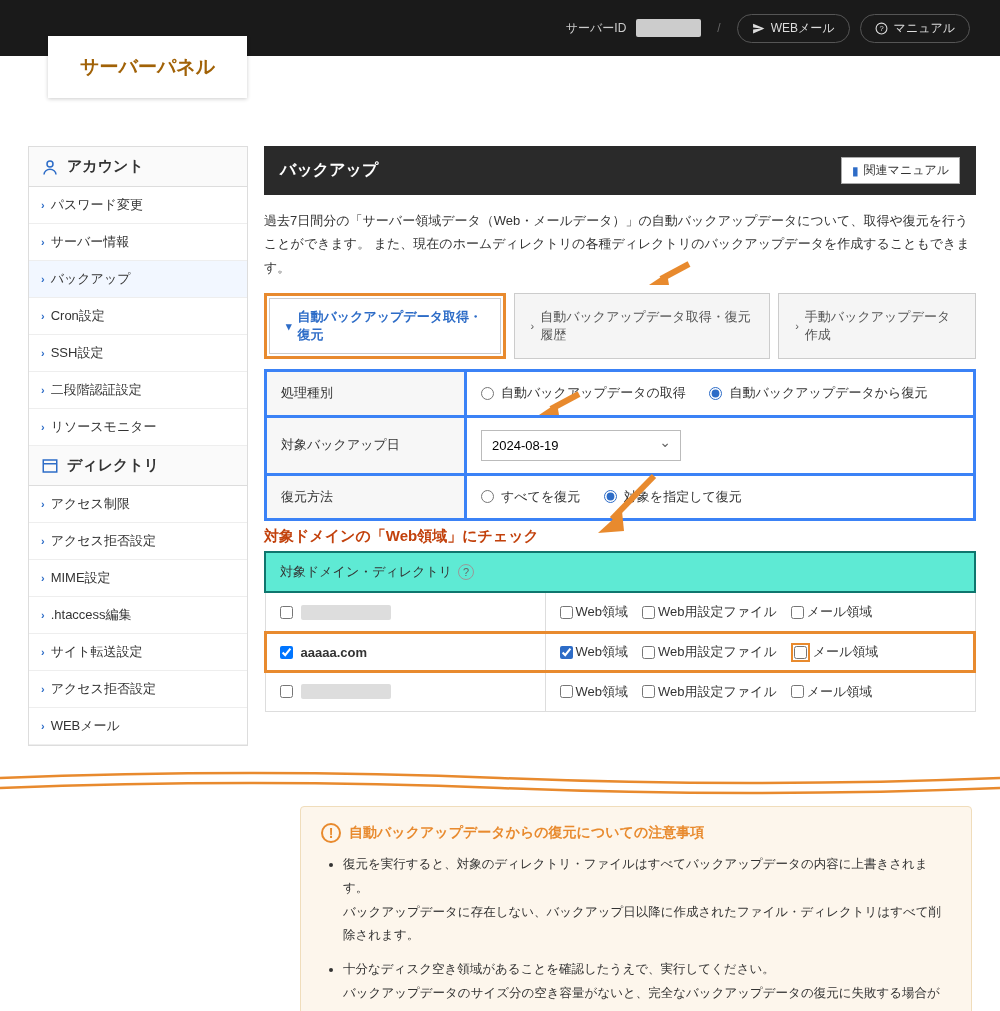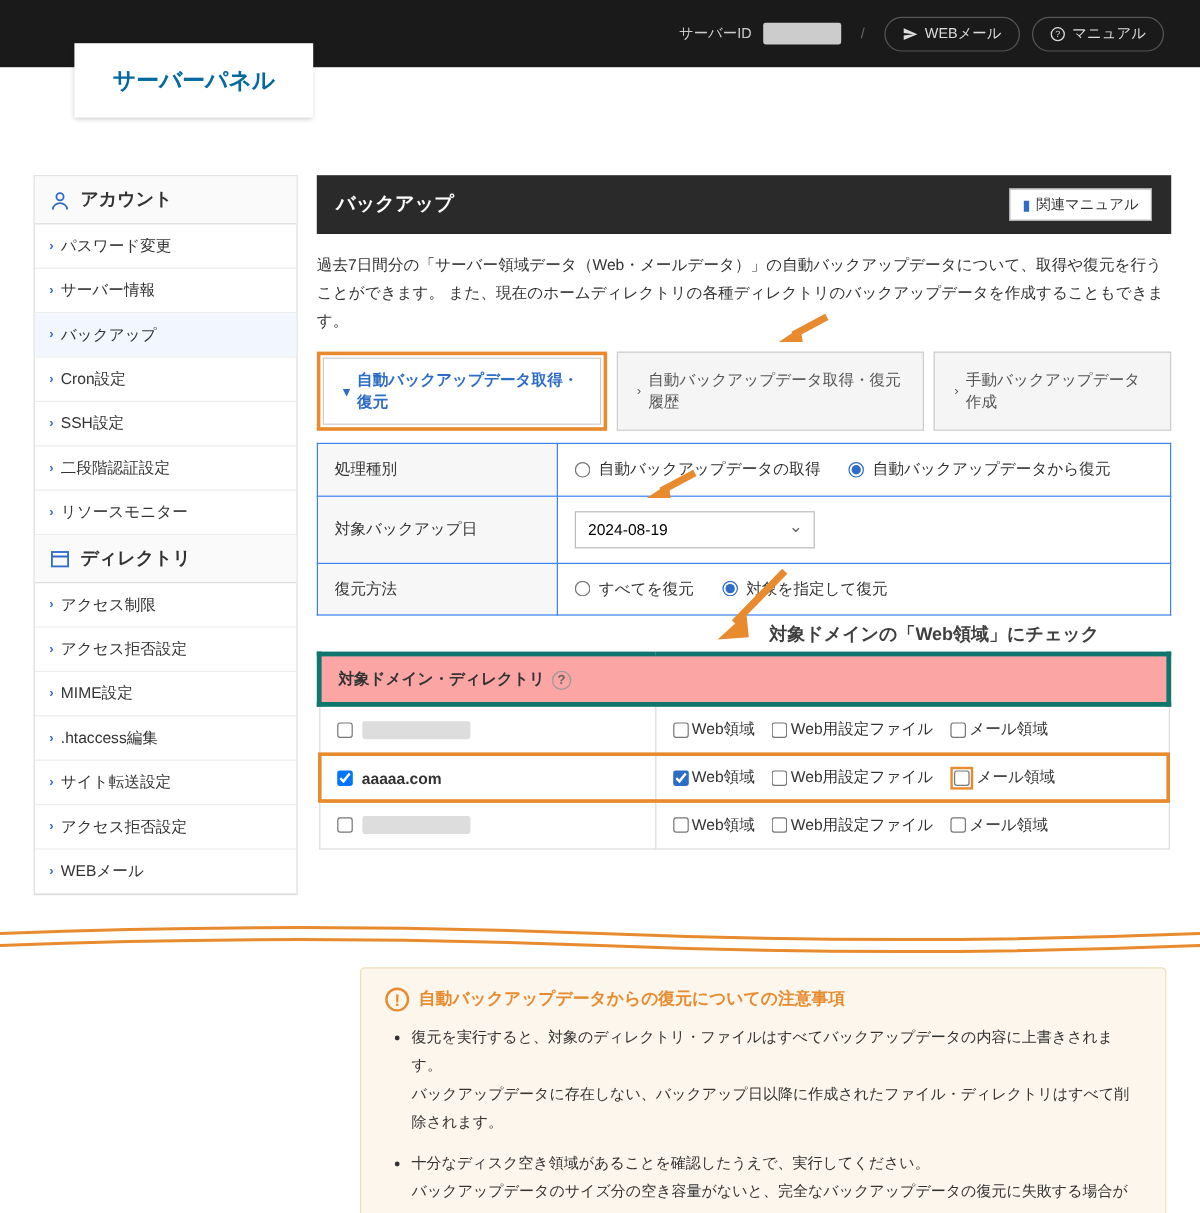--- a/index.html
+++ b/index.html
@@ -1,19 +1,19 @@
 <!DOCTYPE html>
 <html><head>
 <meta charset="utf-8">
 <style>
 * { box-sizing: border-box; margin: 0; padding: 0; }
 body { font-family: "Hiragino Kaku Gothic ProN", "Meiryo", sans-serif; font-size: 13px; color: #333; background: #fff; }
 
 .topbar { background: #1a1a1a; height: 56px; display: flex; align-items: center; padding: 0 30px; position: relative; }
-.logo-box { position: absolute; left: 62px; top: 36px; background: #fff; padding: 18px 32px; font-size: 19px; font-weight: bold; color: #0369a1; box-shadow: 0 1px 4px rgba(0,0,0,.2); }
+.logo-box { position: absolute; left: 48px; top: 36px; background: #fff; padding: 18px 32px; font-size: 19px; font-weight: bold; color: #a16207; box-shadow: 0 1px 4px rgba(0,0,0,.2); }
 .top-right { margin-left: auto; display: flex; align-items: center; gap: 10px; color: #ccc; font-size: 12px; }
 .top-right .server-id-label { color: #ccc; }
 .server-id-redact { background: #ccc; width: 65px; height: 18px; display: inline-block; border-radius: 2px; }
 .slash { color: #666; margin: 0 6px; }
 .pill { display: inline-flex; align-items: center; gap: 6px; border: 1px solid #555; border-radius: 18px; padding: 5px 14px; color: #ddd; font-size: 12px; cursor: pointer; }
 .pill svg { width: 13px; height: 13px; fill: #ddd; }
 
 .wrap { display: flex; padding: 90px 24px 0 28px; gap: 16px; align-items: flex-start; max-width: 1000px; }
 
 .sidebar { width: 220px; flex-shrink: 0; border: 1px solid #ddd; }
@@ -34,32 +34,32 @@
 .desc-text { font-size: 13px; line-height: 1.8; margin-bottom: 14px; color: #333; }
 
 .tabs { display: flex; gap: 8px; margin-bottom: 10px; }
 .tab { border: 1px solid #ccc; background: #f5f5f5; padding: 9px 16px; font-size: 13px; color: #555; cursor: pointer; display: inline-flex; align-items: center; gap: 6px; }
 .tab.active { background: #fff; color: #2d6cc7; font-weight: bold; }
 .tab .chev { font-size: 11px; }
 .tab-highlight { border: 3px solid #e88a2e; padding: 2px; display: inline-block; }
 .tab-highlight .tab { border: 1px solid #ccc; }
 
 .form-table { width: 100%; border-collapse: collapse; border: 1px solid #ddd; }
-.form-table th, .form-table td { border: 1px solid #3b82f6; padding: 12px 14px; font-size: 13px; text-align: left; vertical-align: middle; }
+.form-table th, .form-table td { border: 3px solid #3b82f6; padding: 12px 14px; font-size: 13px; text-align: left; vertical-align: middle; }
 .form-table th { background: #f7f7f7; width: 200px; font-weight: normal; }
 .radio-group label { margin-right: 20px; display: inline-flex; align-items: center; gap: 4px; }
 .radio-group input[type=radio] { margin-right: 3px; accent-color: #2d6cc7; }
 .select-box { border: 1px solid #bbb; padding: 7px 30px 7px 10px; font-size: 13px; background: #fff; appearance: none; position: relative; width: 200px; }
 .select-wrap { position: relative; display: inline-block; }
 .select-wrap::after { content: "⌄"; position: absolute; right: 10px; top: 4px; color: #666; pointer-events: none; font-size: 14px; }
 
-.annotation-text { color: #404040; font-weight: bold; font-size: 15px; text-align: right; margin: 6px 0 5px 0; padding-right: 60px; }
+.annotation-text { color: #c2410c; font-weight: bold; font-size: 15px; margin: 6px 0 5px 0; padding-right: 60px; }
 
 .domain-table { width: 100%; border-collapse: collapse; border: 1px solid #ddd; margin-top: 2px; }
-.domain-table th { background: #fca5a5; border: 4px solid #0f766e; padding: 10px 14px; font-weight: bold; text-align: left; font-size: 13px; }
+.domain-table th { background: #5eead4; border: 2px solid #0f766e; padding: 10px 14px; font-weight: normal; text-align: left; font-size: 13px; }
 .domain-table td { border: 1px solid #ddd; padding: 10px 14px; font-size: 13px; }
 .dom-row { display: flex; align-items: center; gap: 8px; }
 .help-icon { display: inline-block; width: 16px; height: 16px; border: 1px solid #999; border-radius: 50%; font-size: 11px; text-align: center; line-height: 14px; color: #666; margin-left: 6px; }
 .redact-bar { display: inline-block; background: #ddd; height: 15px; width: 90px; border-radius: 2px; }
 .ckgroup label { margin-right: 14px; display: inline-flex; align-items: center; gap: 3px; font-size: 13px; }
 .ckgroup input[type=checkbox] { accent-color: #2d6cc7; }
 .row-highlight { outline: 3px solid #e88a2e; outline-offset: -2px; }
 .ck-box-highlight { display:inline-block; border: 2px solid #e88a2e; padding: 1px; line-height:0; }
 
 .wave-divider { margin: 20px 0 10px 0; height: 30px; position: relative; }

